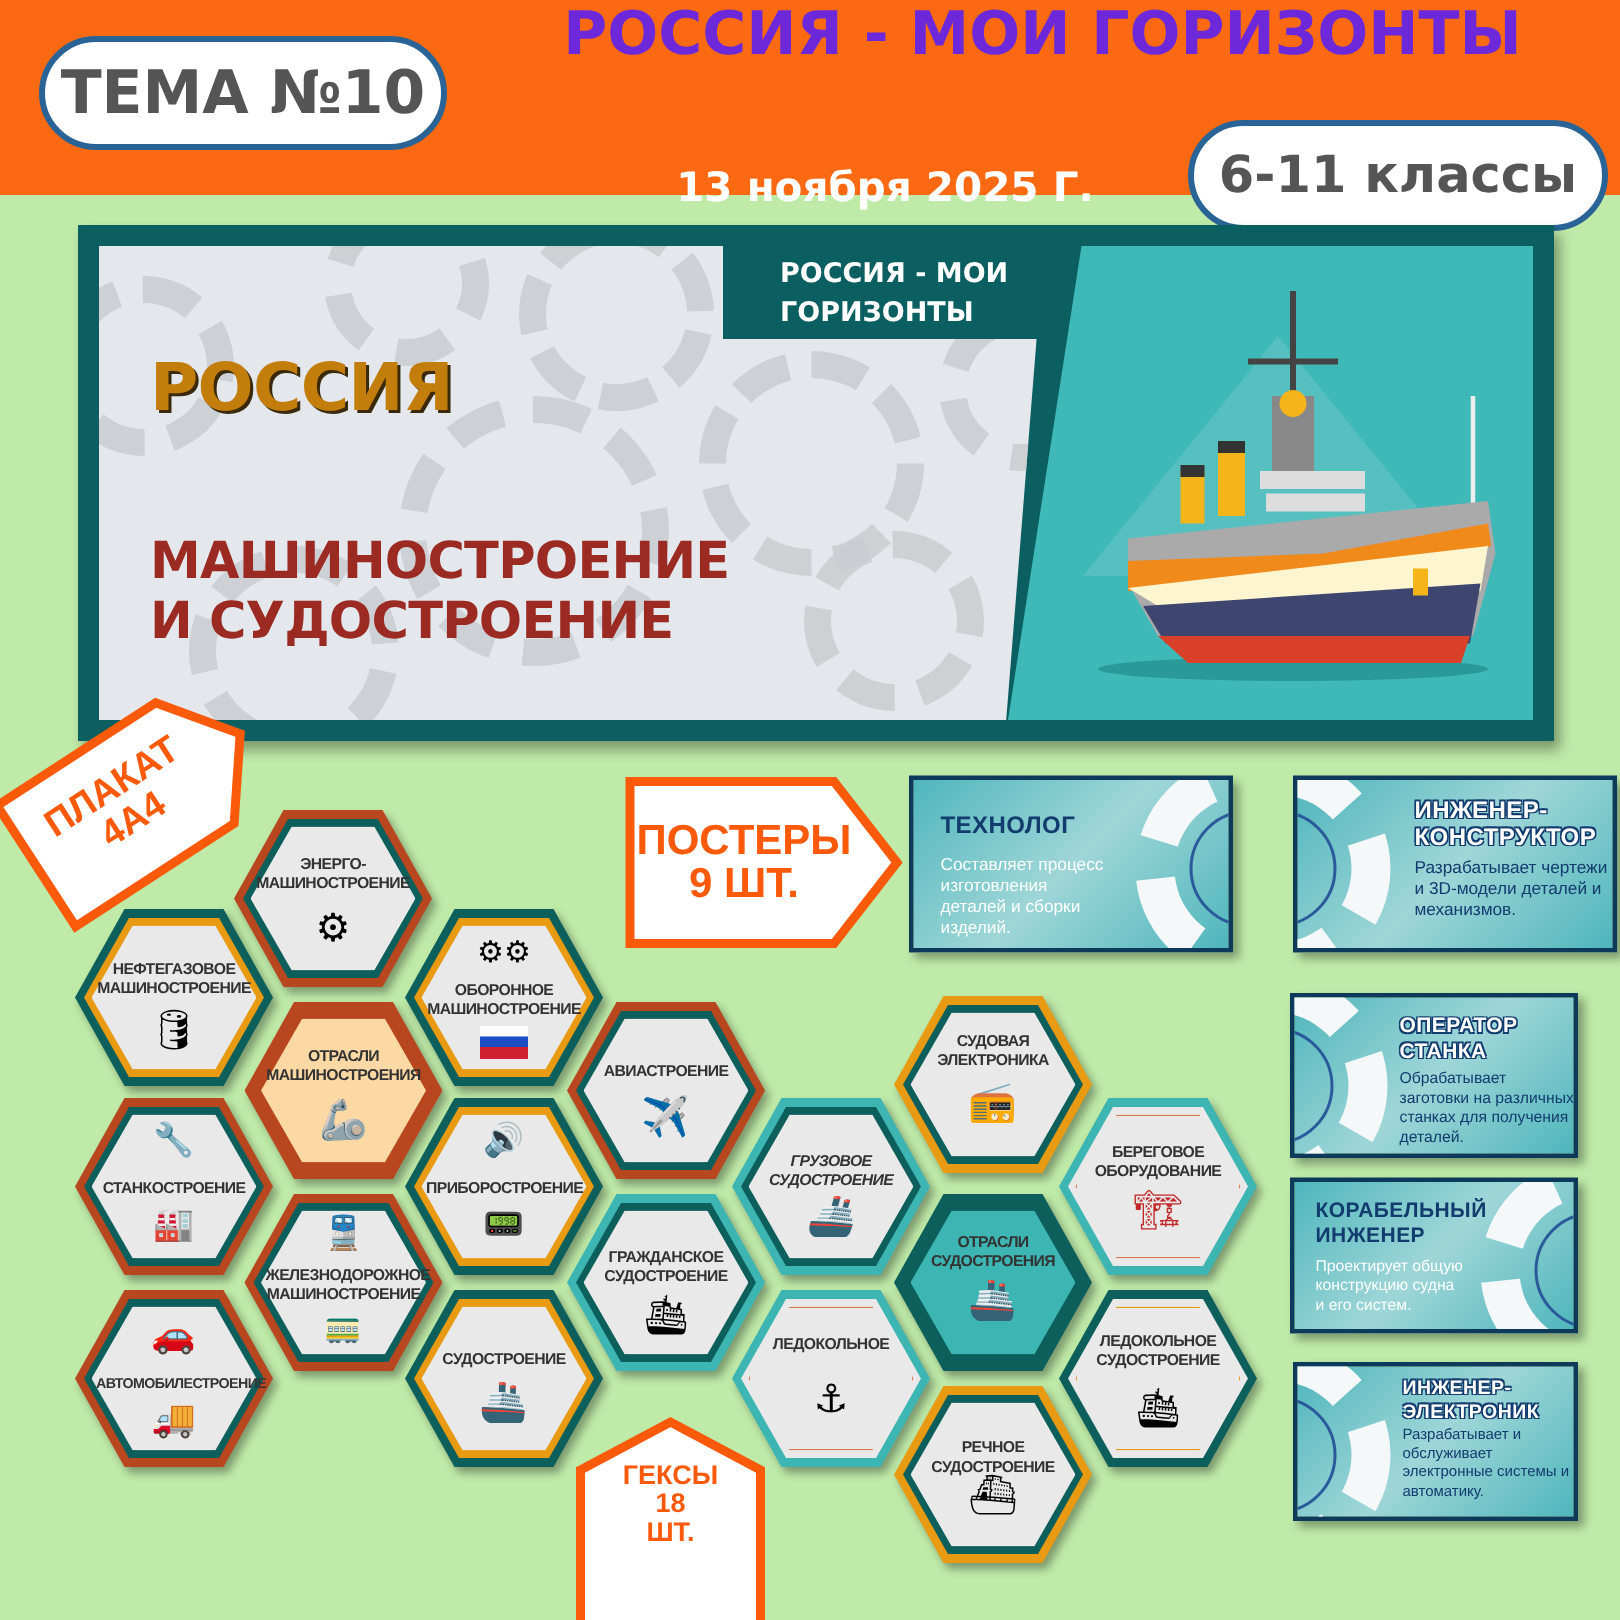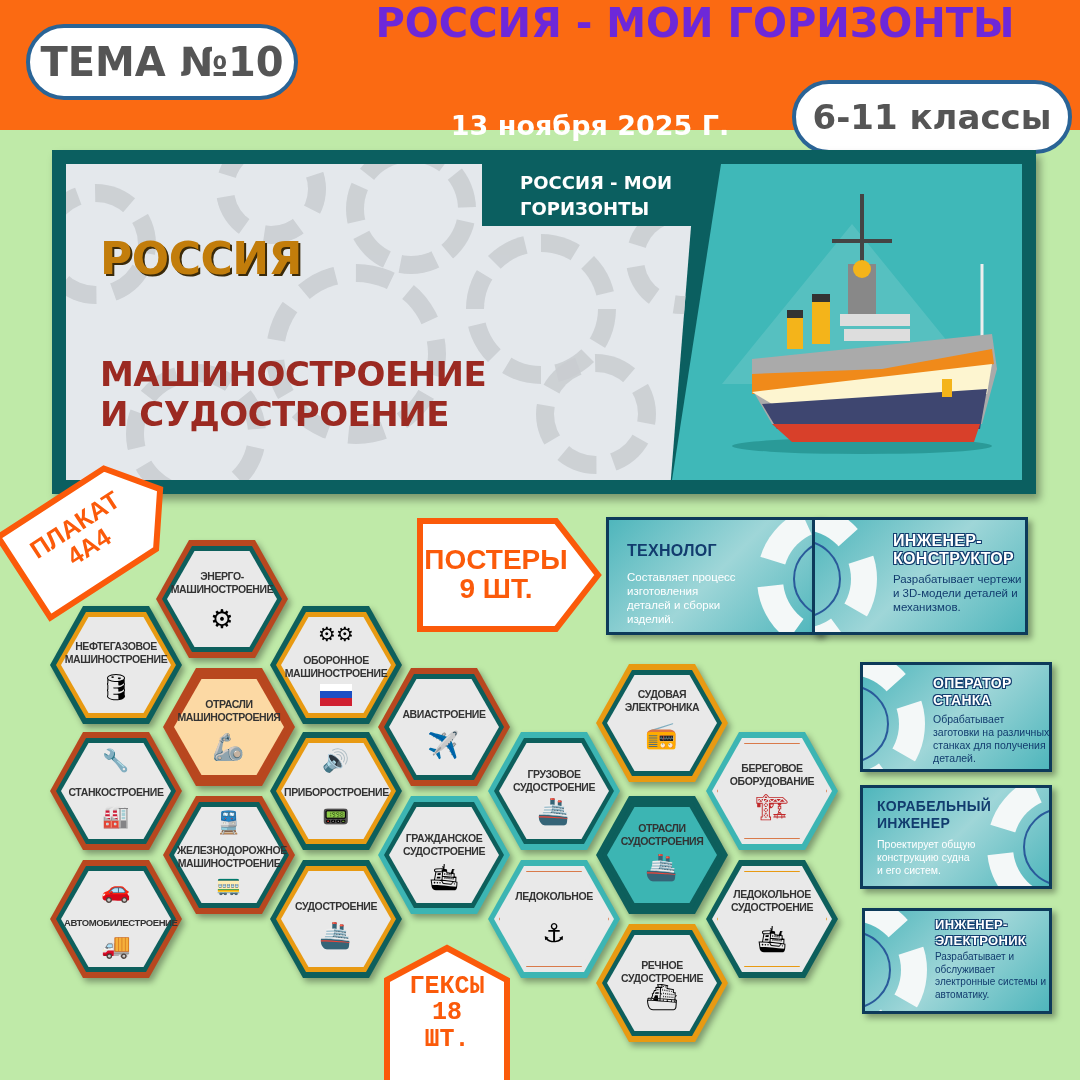--- a/index.html
+++ b/index.html
@@ -29,21 +29,21 @@
   .ship { position: absolute; }
 
   
   .tag-text { color: #fb5a0a; font-weight: bold; font-family: "Liberation Sans", sans-serif; text-align: center; line-height: 1.05; }
   .tag-plakat { position: absolute; left: 8px; top: 484px; width: 160px; height: 104px; transform: rotate(-33deg); transform-origin: 50% 50%; }
   .tag-plakat svg, .tag-posters svg, .tag-hexes svg { position: absolute; left: 0; top: 0; }
   .tag-plakat .tag-text { position: absolute; left: 0; top: 22px; width: 150px; font-size: 25px; }
   .tag-posters { position: absolute; left: 416px; top: 517px; width: 186px; height: 116px; }
   .tag-posters .tag-text { position: absolute; left: 0; top: 28px; width: 160px; font-size: 28px; }
   .tag-hexes { position: absolute; left: 383px; top: 944px; width: 128px; height: 118px; }
-  .tag-hexes .tag-text { position: absolute; left: 0; top: 30px; width: 128px; font-size: 25px; font-family: Liberation Mono, monospace; }
+  .tag-hexes .tag-text { position: absolute; left: 0; top: 30px; width: 128px; font-size: 18px; }
 
   
   .poster { position: absolute; width: 216px; height: 118px; background: linear-gradient(135deg, #4fb6bc 0%, #9fd6d8 50%, #4fb6bc 100%); border: 3px solid #0d3a5a; box-shadow: 4px 4px 6px rgba(0,0,0,0.35); overflow: hidden; font-family: "Liberation Sans", sans-serif; }
   .poster .pgear { position: absolute; width: 150px; height: 150px; border-radius: 50%; border: 26px dashed #f4f8f8; top: -16px; }
   .poster .pgear::after { content: ""; position: absolute; inset: 10px; border-radius: 50%; border: 2px solid #2a5a9a; }
   .poster.gear-right .pgear { right: -88px; }
   .poster.gear-left .pgear { left: -88px; }
   .poster .ptitle { position: absolute; font-weight: bold; font-size: 16px; line-height: 18px; letter-spacing: 0.3px; }
   .poster .pdesc { position: absolute; font-size: 11.5px; line-height: 14px; }
   .ptitle.dark { color: #123c6e; }
@@ -146,21 +146,21 @@
     <div>ШТ.</div>
   </div>
 </div>
 
 <div class="poster gear-right" style="left:606px;top:517px;">
   <div class="pgear"></div>
   <div class="ptitle dark" style="left:18px;top:22px;width:150px;">ТЕХНОЛОГ</div>
   <div class="pdesc white" style="left:18px;top:50px;width:118px;">Составляет процесс изготовления деталей и сборки изделий.</div>
 </div>
 
-<div class="poster gear-left" style="left:812px;top:517px;">
+<div class="poster gear-left" style="left:862px;top:517px;">
   <div class="pgear"></div>
   <div class="ptitle light" style="left:78px;top:12px;width:130px;">ИНЖЕНЕР-КОНСТРУКТОР</div>
   <div class="pdesc blue" style="left:78px;top:52px;width:132px;">Разрабатывает чертежи и 3D-модели деталей и механизмов.</div>
 </div>
 
 <div class="poster gear-left" style="left:860px;top:662px;width:192px;height:110px;">
   <div class="pgear"></div>
   <div class="ptitle light" style="left:70px;top:10px;width:110px;font-size:14px;line-height:17px;">ОПЕРАТОР СТАНКА</div>
   <div class="pdesc blue" style="left:70px;top:48px;width:120px;font-size:10.5px;line-height:13px;">Обрабатывает заготовки на различных станках для получения деталей.</div>
 </div>
@@ -259,21 +259,21 @@
 </div>
 
 <div class="hex" style="left:378px;top:668px;">
   <div class="ring1" style="background:#b8471f;"></div>
     <div class="ring2" style="background:#0d5f5c;"></div>
     <div class="ring3"></div>
   <div class="hlabel" style="top:40px;">АВИАСТРОЕНИЕ</div>
   <div class="hicon" style="top:64px;">✈️</div>
 </div>
 
-<div class="hex" style="left:488px;top:732px;">
+<div class="hex" style="left:488px;top:732px;font-style:italic;">
   <div class="ring1" style="background:#3cb5b3;"></div>
     <div class="ring2" style="background:#0d5f5c;"></div>
     <div class="ring3"></div>
   <div class="hlabel" style="top:36px;">ГРУЗОВОЕ СУДОСТРОЕНИЕ</div>
   <div class="hicon" style="top:66px;">🚢</div>
 </div>
 
 <div class="hex" style="left:378px;top:796px;">
   <div class="ring1" style="background:#3cb5b3;"></div>
     <div class="ring2" style="background:#0d5f5c;"></div>

